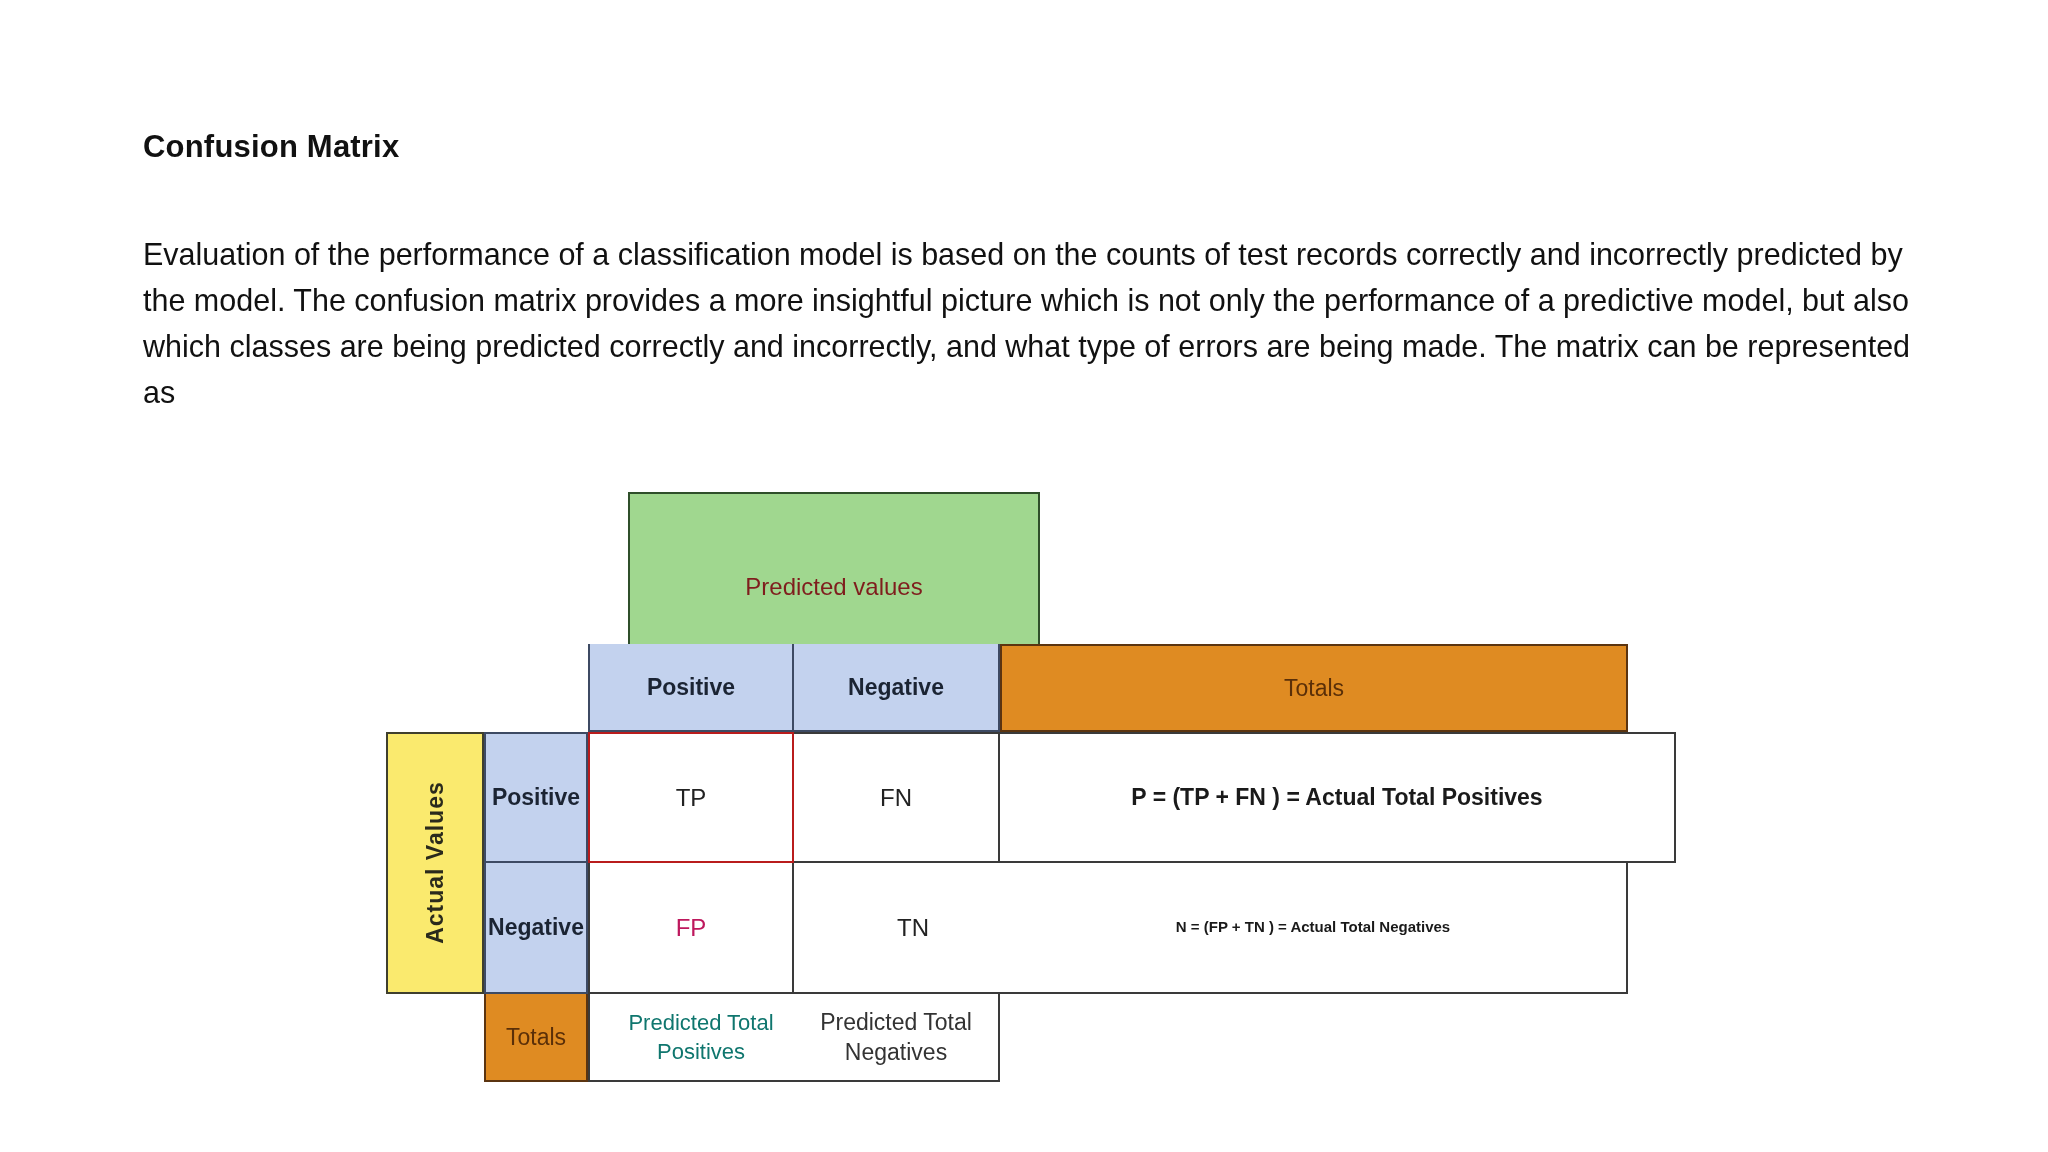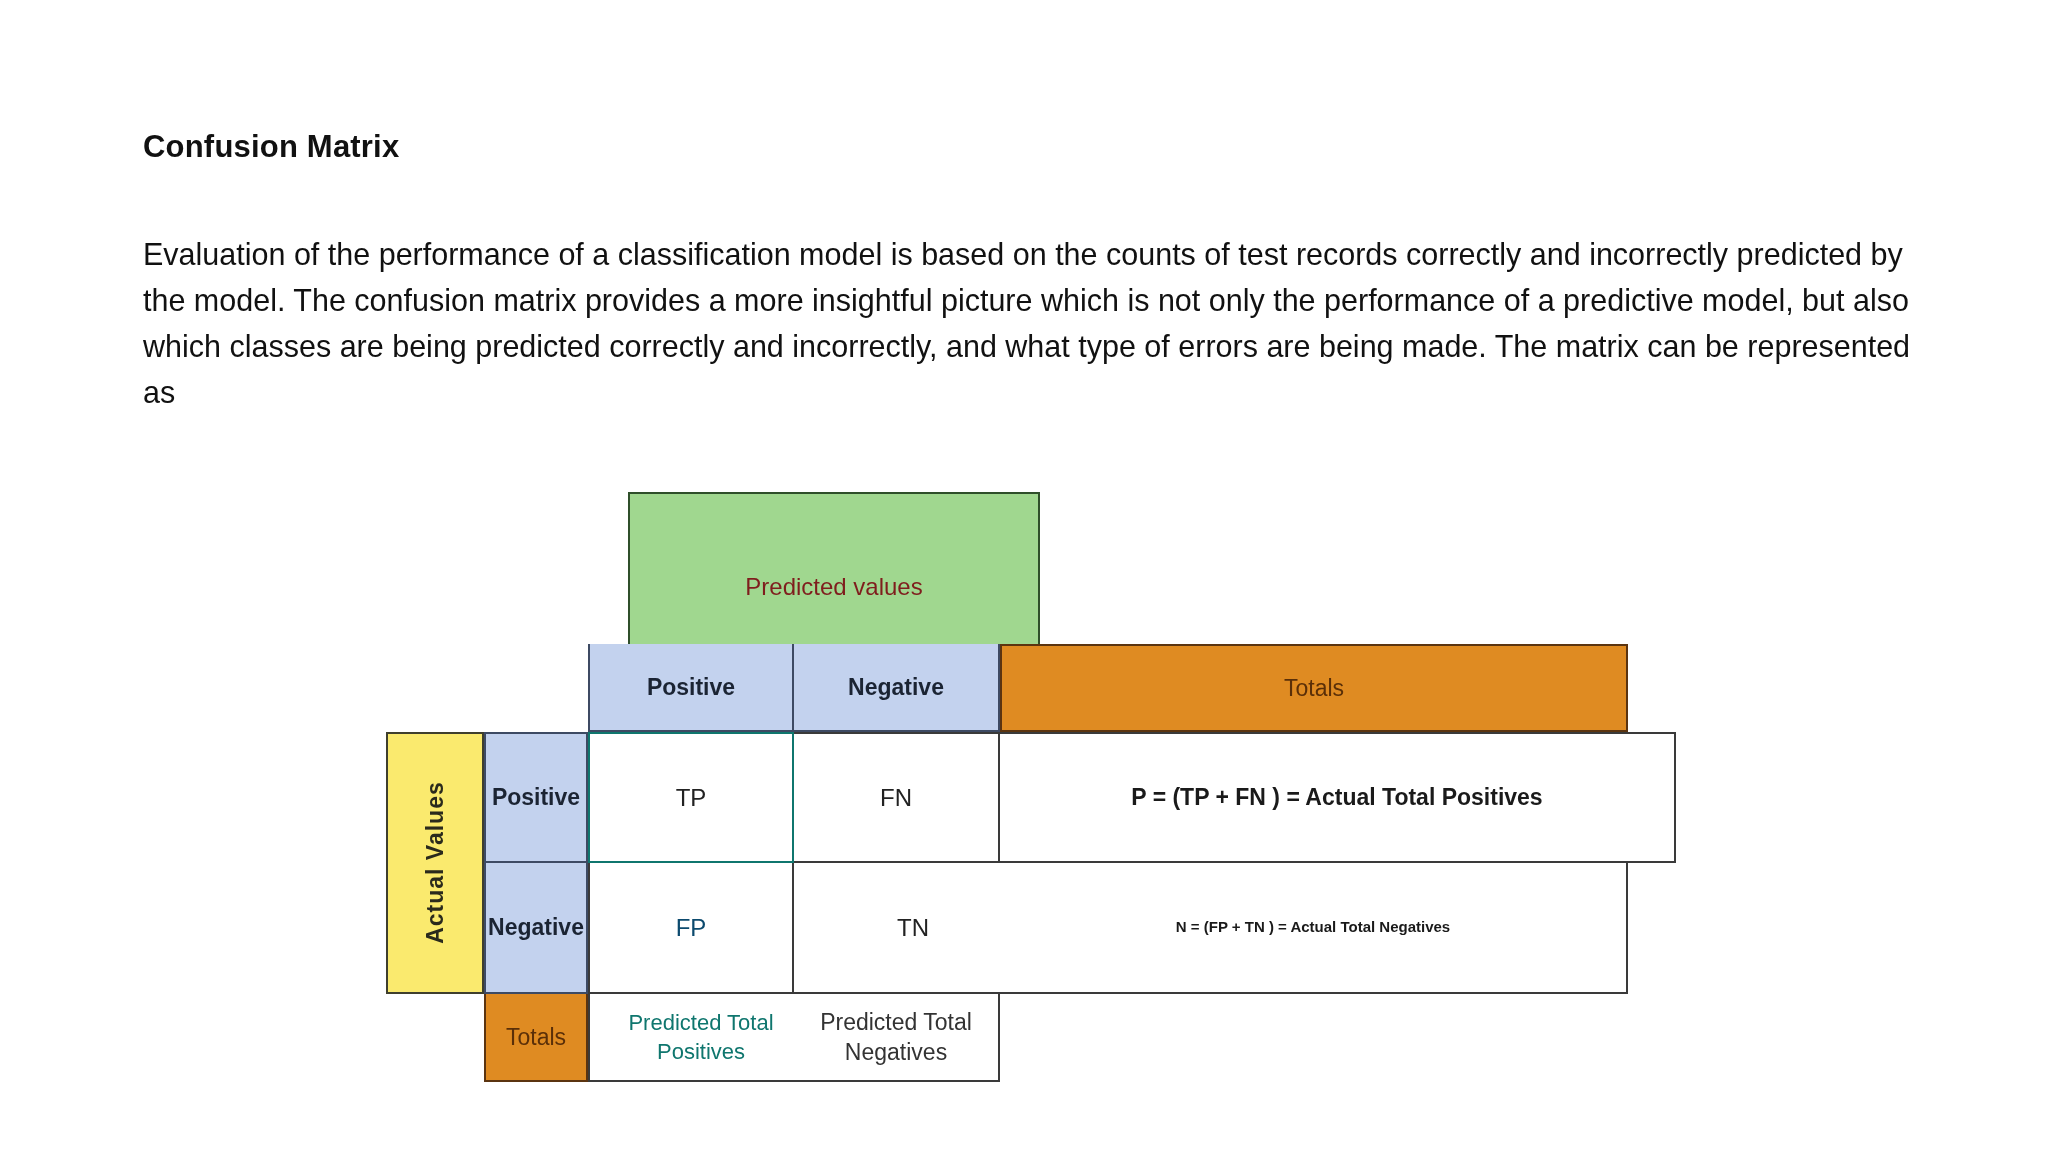--- a/index.html
+++ b/index.html
@@ -158,38 +158,38 @@
     border-top: none;
     color: #1b2433;
     font-size: 23px;
     font-weight: bold;
   }
 
   
   .c-tp {
     left: 202px; top: 240px; width: 206px; height: 131px;
     background: #ffffff;
-    border: 2px solid #0f766e;
+    border: 2px solid #b91c1c;
     color: #222222;
     font-size: 24px;
   }
   .c-fn {
     left: 408px; top: 240px; width: 206px; height: 131px;
     background: #ffffff;
     border: 2px solid #3a3a3a;
     border-left: none;
     color: #222222;
     font-size: 24px;
   }
   .c-fp {
     left: 202px; top: 371px; width: 206px; height: 131px;
     background: #ffffff;
     border: 2px solid #3a3a3a;
     border-top: none;
-    color: #0c4a6e;
+    color: #be185d;
     font-size: 24px;
   }
   .c-tn {
     left: 408px; top: 371px; width: 240px; height: 131px;
     background: #ffffff;
     border: 2px solid #3a3a3a;
     border-top: none;
     border-left: none;
     color: #222222;
     font-size: 24px;

